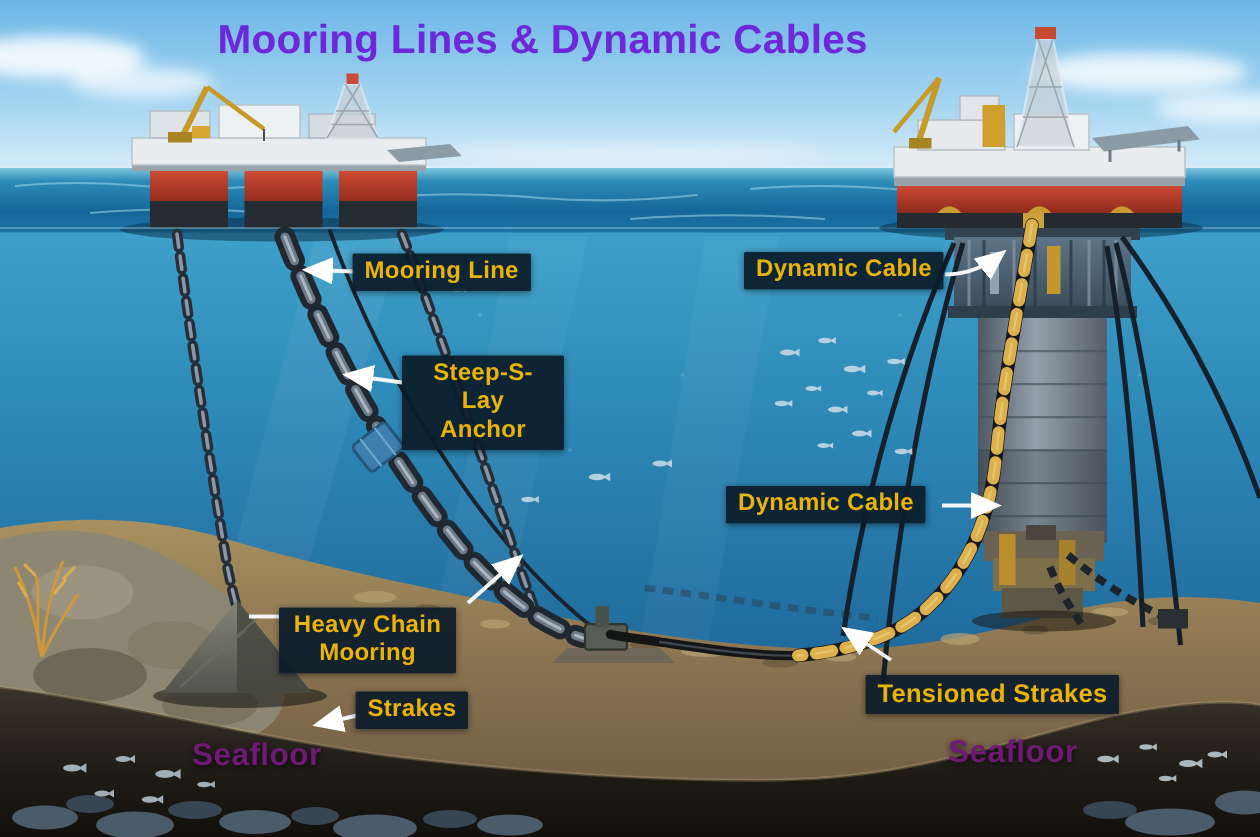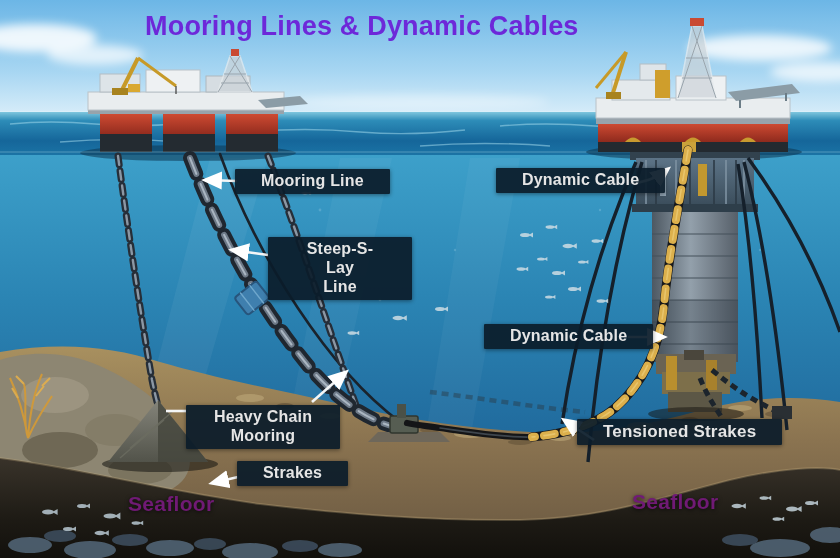--- a/index.html
+++ b/index.html
@@ -1,20 +1,20 @@
 <!DOCTYPE html>
 <html><head>
 <meta charset="utf-8">
 <style>
   html,body{margin:0;padding:0;background:#222;}
   #stage{position:relative;width:840px;height:558px;overflow:hidden;
          font-family:"Liberation Sans","DejaVu Sans",sans-serif;background:#7fc4ec;}
   #scene{position:absolute;inset:0;}
-  .lbl{position:absolute;background:rgba(11,28,42,.93);color:#e5e5e5;
-       font-weight:bold;font-size:16px;line-height:1.18;padding:3px 26px;
+  .lbl{position:absolute;background:rgba(11,28,42,.93);color:#eab308;
+       font-weight:bold;font-size:16px;line-height:1.18;padding:3px 8px;
        text-align:center;white-space:nowrap;letter-spacing:.2px;
        box-shadow:0 1px 4px rgba(0,0,0,.45);border-radius:1px;}
   .lbl.two{white-space:normal;}
   #title{position:absolute;left:145px;top:11px;font-size:27px;font-weight:bold;
          color:#6d28d9;letter-spacing:.2px;white-space:nowrap;}
   .seafloor{position:absolute;color:#701a75;font-size:21px;font-weight:bold;
             text-shadow:0 1px 4px rgba(0,0,0,.7);letter-spacing:.3px;}
 </style>
 </head>
 <body>
@@ -389,33 +389,33 @@
     <path d="M594,440 L564,420" marker-end="url(#ah)"></path>
   </g>
 </svg>
 
 <div id="title">Mooring Lines &amp; Dynamic Cables</div>
 
 <div class="lbl" style="left:235px;top:169px;">Mooring Line</div>
 
 <div class="lbl two" style="left:268px;top:237px;width:92px;">
   <span>Steep-S-Lay</span><br>
-  <span>Line</span>
+  <span>Anchor</span>
 </div>
 
 <div class="lbl" style="left:496px;top:168px;">Dynamic Cable</div>
 
 <div class="lbl" style="left:484px;top:324px;">Dynamic Cable</div>
 
 <div class="lbl two" style="left:186px;top:377px;width:102px;margin-top:28px;">
   <span>Heavy Chain</span><br>
   <span>Mooring</span>
 </div>
 
 <div class="lbl" style="left:237px;top:461px;">Strakes</div>
 
-<div class="lbl" style="left:577px;top:419px;font-size:17px;">Tensioned Strakes</div>
+<div class="lbl" style="left:577px;top:450px;font-size:17px;">Tensioned Strakes</div>
 
 <div class="seafloor" style="left:128px;top:492px;">Seafloor</div>
 
 <div class="seafloor" style="left:632px;top:490px;">Seafloor</div>
 
 </div>
 
 </body></html>

